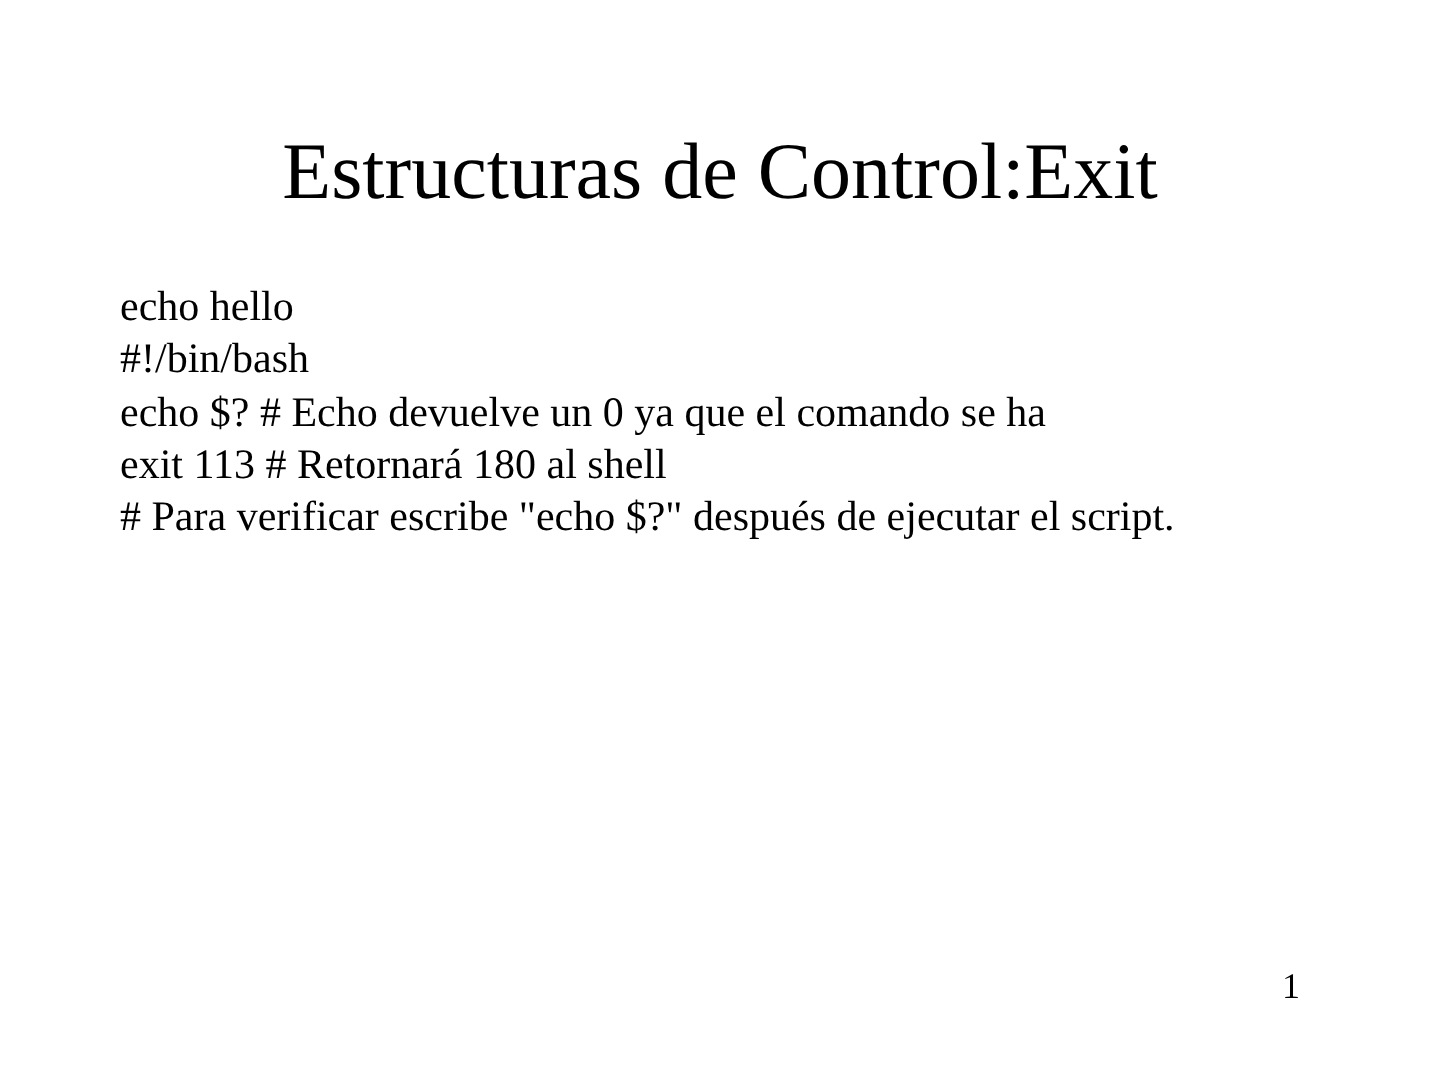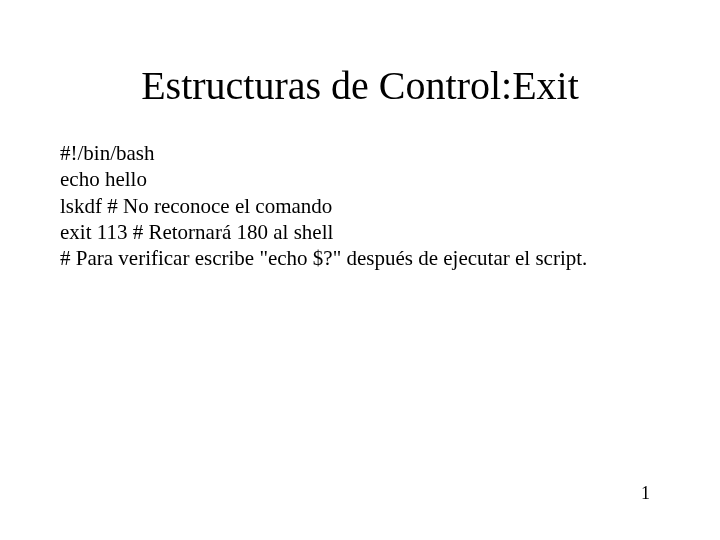--- a/index.html
+++ b/index.html
@@ -50,22 +50,22 @@
   }
 </style>
 </head>
 <body>
 
 <div class="slide">
 
   <div class="title">Estructuras de Control:Exit</div>
 
   <div class="body">
+    <p class="line">echo hello</p>
     <p class="line">#!/bin/bash</p>
-    <p class="line">echo hello</p>
-    <p class="line">lskdf   # No reconoce el comando</p>
+    <p class="line">echo $?  # Echo devuelve un 0 ya que el comando se ha</p>
     <p class="line">exit 113 # Retornará 180 al shell</p>
     <p class="line"># Para verificar escribe "echo $?" después de ejecutar el script.</p>
   </div>
 
   <div class="pagenum">1</div>
 
 </div>
 
 </body></html>

